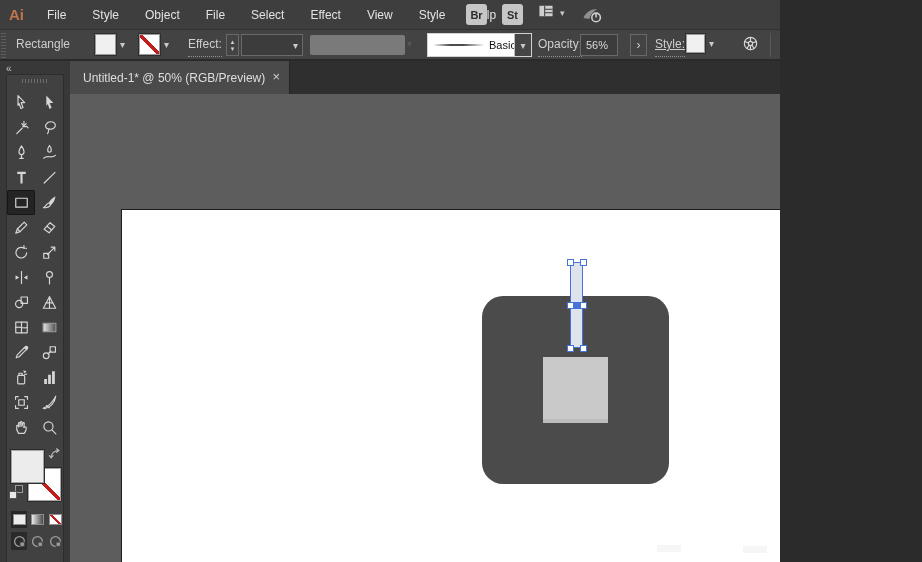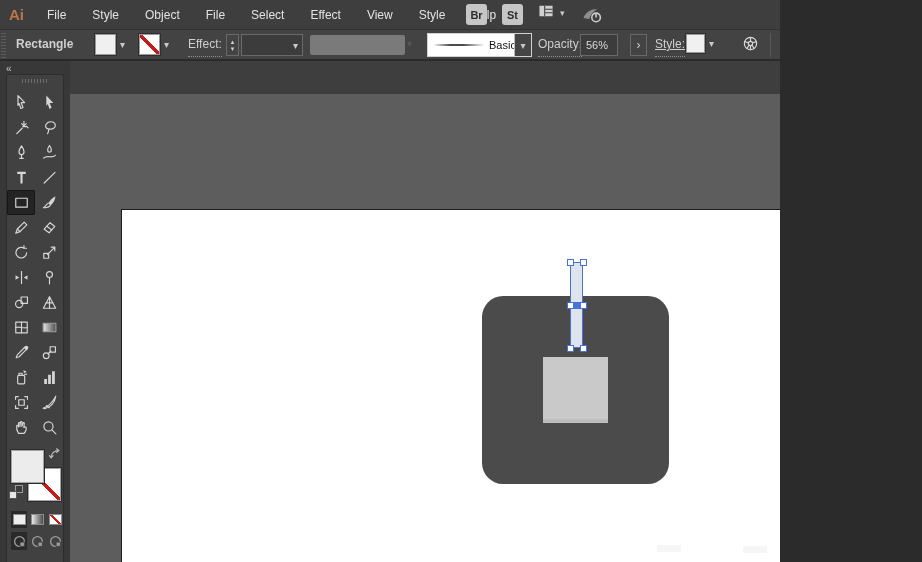--- a/index.html
+++ b/index.html
@@ -18,21 +18,21 @@
     font-size:11px; font-weight:bold; display:flex; align-items:center; justify-content:center; }
   #workspace-btn { display:flex; align-items:center; }
   .chev { color:#c9c9c9; font-size:9px; }
 
   
   #optionsbar { position:absolute; left:0; top:30px; width:922px; height:31px; background:#434343;
     border-bottom:2px solid #2a2a2a; }
   #optionsbar > * { position:absolute; }
   .ob-grip { left:1px; top:3px; width:5px; height:25px;
     background:repeating-linear-gradient(0deg,#5d5d5d 0 1px,transparent 1px 3px); }
-  .ob-label { font-size:12px; color:#cfcfcf; line-height:29px;font-weight:bold; }
+  .ob-label { font-size:12px; color:#cfcfcf; line-height:29px; }
   .ob-link { font-size:12px; color:#cfcfcf; line-height:23px; top:3px;
     border-bottom:1px dotted #8f8f8f; }
   .swatch { width:21px; height:21px; background:#f0f0f0; border:1px solid #9a9a9a;
     box-shadow:0 0 0 1px #2f2f2f; display:inline-block; }
   .none-slash { background:linear-gradient(45deg,#fff 44%,#c21d1d 44% 56%,#fff 56%); }
   .combo { top:4px; display:flex; align-items:center; gap:4px; }
   .dd-chev { color:#c9c9c9; font-size:10px; }
   .stepper { left:226px; top:4px; width:13px; height:22px; border:1px solid #696969;
     display:flex; flex-direction:column; align-items:center; justify-content:center; }
   .stepper span { font-size:7px; line-height:7px; color:#cfcfcf; }
@@ -233,20 +233,26 @@
           <path d="M2.4 3 H13.6"></path>
           <rect fill="#d6d6d6" stroke="none" x="4" y="4.4" width="3.2" height="8.6"></rect>
           <rect fill="#d6d6d6" stroke="none" x="8.8" y="4.4" width="3.2" height="5.6"></rect>
         </svg></span>
   </div>
 
   <div id="dock">
     <span id="collapse">«</span>
   </div>
 
+  <div id="tabbar">
+    <div id="doc-tab">
+      <span id="tab-title">Untitled-1* @ 50% (RGB/Preview)</span>
+      <span id="tab-close">×</span>
+    </div>
+  </div>
 
   <div id="canvas">
     <div id="artboard"></div>
     <div id="dark-square"></div>
     <div id="inner-square"></div>
     <div id="selected-rect"></div>
     <span class="handle" style="left:497px;top:165px"></span>
     <span class="handle" style="left:510px;top:165px"></span>
     <span class="handle" style="left:497px;top:208px"></span>
     <span class="handle" style="left:510px;top:208px"></span>

